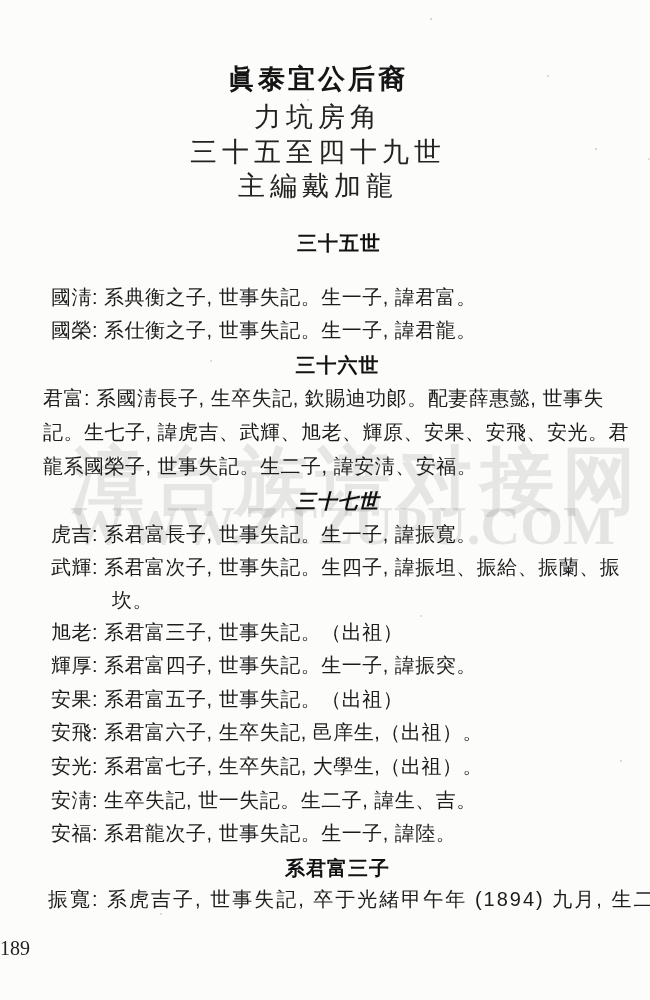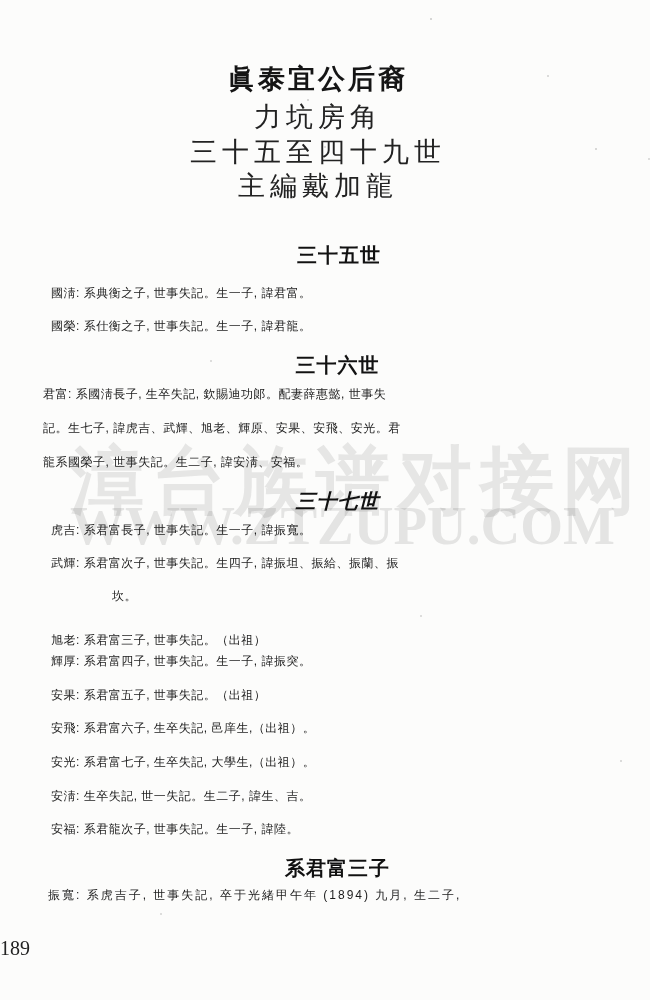--- a/index.html
+++ b/index.html
@@ -44,21 +44,21 @@
   .gen-heading {
     position: absolute; left: 0; width: 650px; box-sizing: border-box;
     padding-left: 25px; text-align: center;
     font-size: 20px; font-weight: bold; letter-spacing: 1px;
     color: #111; line-height: 1; white-space: nowrap;
   }
 
   
   .line {
     position: absolute;
-    font-size: 12px; letter-spacing: 0.5px;
+    font-size: 20px; letter-spacing: 0.5px;
     line-height: 1; white-space: nowrap; color: #1c1c1c;
   }
   .wide { letter-spacing: 2px; }
 
   .page-num {
     position: absolute; top: 938px; left: 0; width: 566px;
     font-family: "Liberation Serif", serif; font-size: 20px; color: #222;
     line-height: 1;
   }
 
@@ -88,34 +88,34 @@
   <div class="wm-url">WWW.ZTZUPU.COM</div>
 
   <header>
     <div class="title title-main">眞泰宜公后裔</div>
     <div class="title title-kai t2">力坑房角</div>
     <div class="title title-kai t3">三十五至四十九世</div>
     <div class="title title-kai t4">主編戴加龍</div>
   </header>
 
   <main>
-    <div class="gen-heading" style="top:245px;padding-left:28px;">三十五世</div>
+    <div class="gen-heading" style="top:233px;padding-left:28px;">三十五世</div>
     <div class="line" style="top:287px; left:51px;">國淸: 系典衡之子, 世事失記。生一子, 諱君富。</div>
     <div class="line" style="top:320px; left:51px;">國榮: 系仕衡之子, 世事失記。生一子, 諱君龍。</div>
 
     <div class="gen-heading" style="top:355px;">三十六世</div>
     <div class="line" style="top:388px; left:43px;">君富: 系國淸長子, 生卒失記, 欽賜迪功郞。配妻薛惠懿, 世事失</div>
     <div class="line" style="top:422px; left:43px;">記。生七子, 諱虎吉、武輝、旭老、輝原、安果、安飛、安光。君</div>
     <div class="line" style="top:456px; left:43px;">龍系國榮子, 世事失記。生二子, 諱安淸、安福。</div>
 
     <div class="gen-heading" style="top:491px;font-style:italic;">三十七世</div>
     <div class="line" style="top:524px; left:51px;">虎吉: 系君富長子, 世事失記。生一子, 諱振寬。</div>
     <div class="line" style="top:557px; left:51px;">武輝: 系君富次子, 世事失記。生四子, 諱振坦、振給、振蘭、振</div>
     <div class="line" style="top:590px; left:112px;">坎。</div>
-    <div class="line" style="top:622px; left:51px;margin-top:12px;">旭老: 系君富三子, 世事失記。（出祖）</div>
+    <div class="line" style="top:622px; left:51px;">旭老: 系君富三子, 世事失記。（出祖）</div>
     <div class="line" style="top:655px; left:51px;">輝厚: 系君富四子, 世事失記。生一子, 諱振突。</div>
     <div class="line" style="top:689px; left:51px;">安果: 系君富五子, 世事失記。（出祖）</div>
     <div class="line" style="top:722px; left:51px;">安飛: 系君富六子, 生卒失記, 邑庠生,（出祖）。</div>
     <div class="line" style="top:756px; left:51px;">安光: 系君富七子, 生卒失記, 大學生,（出祖）。</div>
     <div class="line" style="top:790px; left:51px;">安淸: 生卒失記, 世一失記。生二子, 諱生、吉。</div>
     <div class="line" style="top:823px; left:51px;">安福: 系君龍次子, 世事失記。生一子, 諱陸。</div>
 
     <div class="gen-heading" style="top:858px;">系君富三子</div>
     <div class="line wide" style="top:889px; left:48px;">振寬: 系虎吉子, 世事失記, 卒于光緒甲午年 (1894) 九月, 生二子,</div>
   </main>

